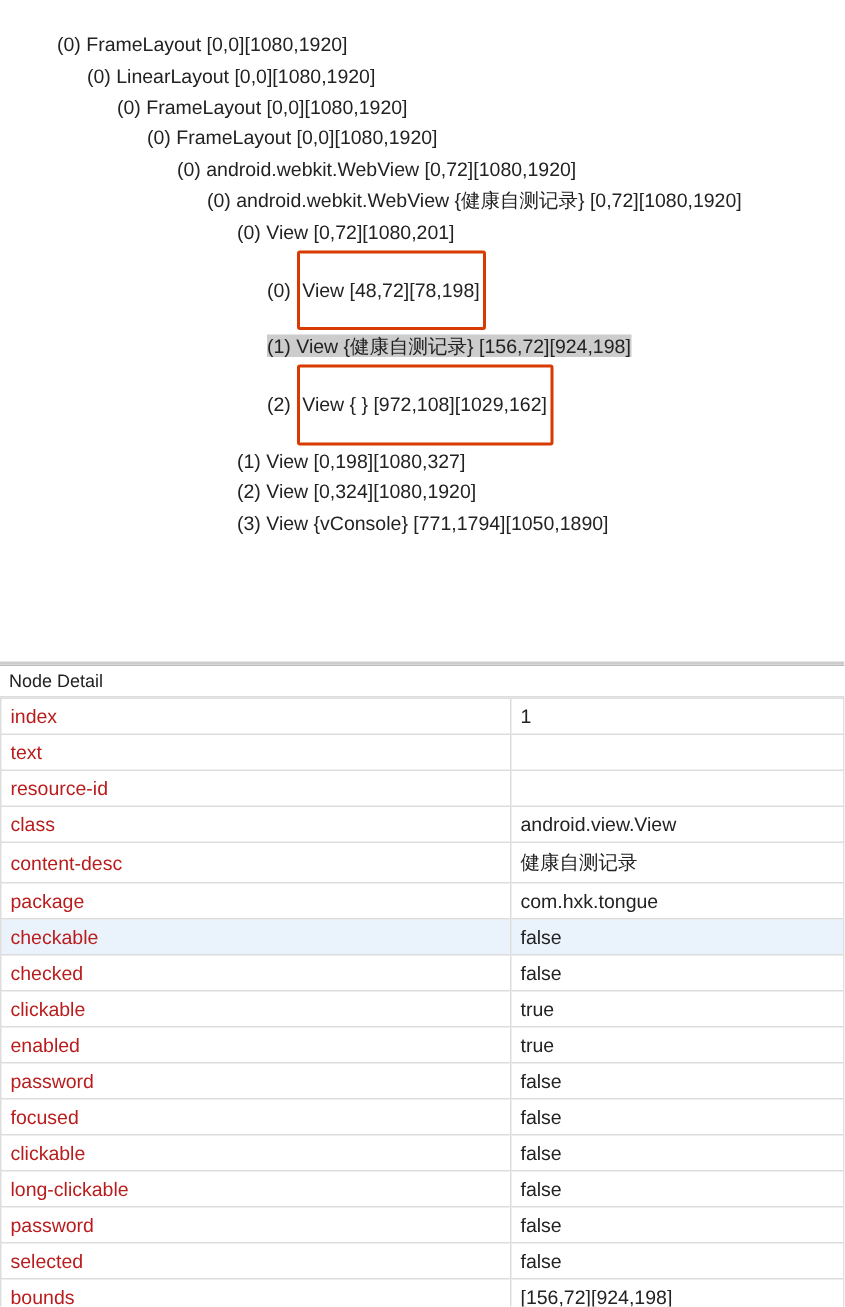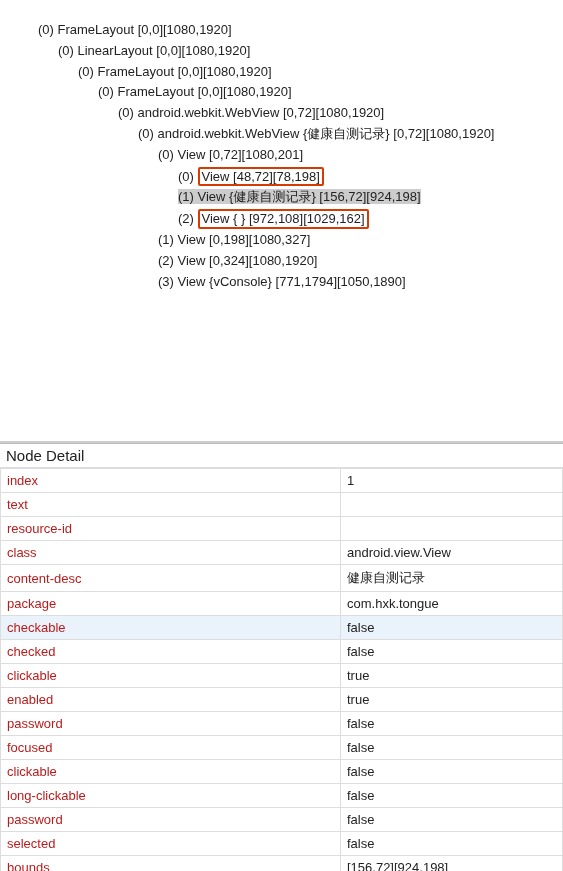--- a/index.html
+++ b/index.html
@@ -31,36 +31,36 @@
   }
   .node-label {
     display: inline;
     cursor: pointer;
   }
   .node-label.selected {
     background: #cccccc;
   }
   .node-label.highlighted {
     border: 2px solid #d83b01;
-    padding: 0 2px;
+    padding: 17px 2px;
     border-radius: 2px;
     display: inline-block;
     line-height: 1.2;
     margin: 1px 0;
   }
   .divider {
     height: 2px;
     background: #ccc;
     margin-top: 1px;
   }
   .detail-header {
     border-top: 1px solid #bbb;
     border-bottom: 1px solid #ddd;
     padding: 3px 6px;
-    font-size: 15px;
+    font-size: 12px;
     background: #fff;
   }
   .detail-table {
     width: 100%;
     border-collapse: collapse;
     font-size: 13px;
   }
   .detail-table td {
     border: 1px solid #ddd;
     padding: 4px 6px;

